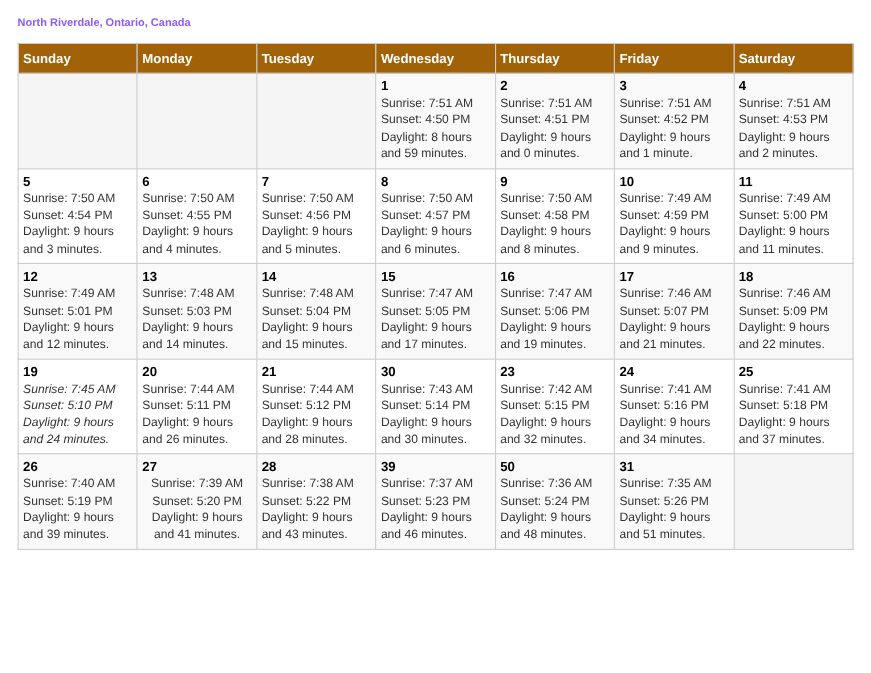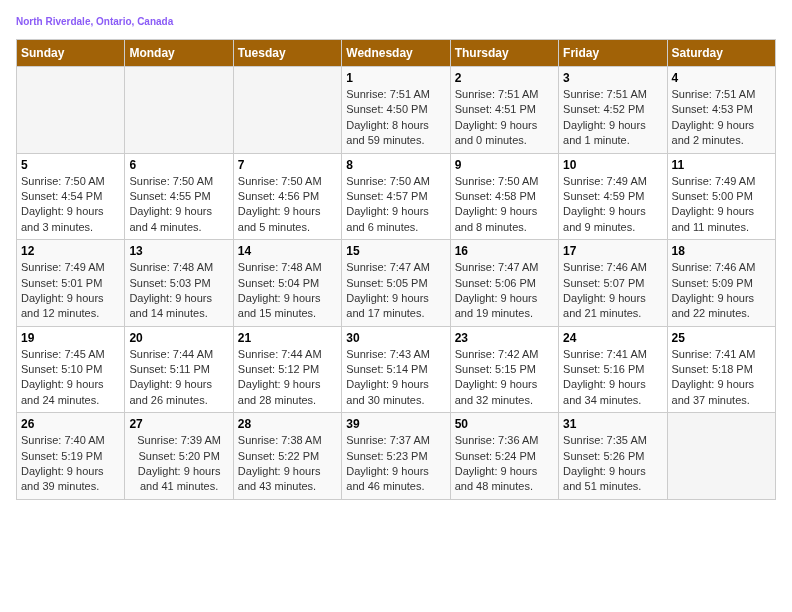--- a/index.html
+++ b/index.html
@@ -219,21 +219,21 @@
         <td>
           <div class="day-num">18</div>
           <div class="day-info" style="white-space: pre-line;">Sunrise: 7:46 AM
 Sunset: 5:09 PM
 Daylight: 9 hours and 22 minutes.</div>
         </td>
       </tr>
       <tr>
         <td>
           <div class="day-num">19</div>
-          <div class="day-info" style="white-space: pre-line;">Sunrise: 7:45 AM
+          <div class="day-info" style="white-space: pre-line; font-style: italic;">Sunrise: 7:45 AM
 Sunset: 5:10 PM
 Daylight: 9 hours and 24 minutes.</div>
         </td>
         <td>
           <div class="day-num">20</div>
           <div class="day-info" style="white-space: pre-line;">Sunrise: 7:44 AM
 Sunset: 5:11 PM
 Daylight: 9 hours and 26 minutes.</div>
         </td>
         <td>

